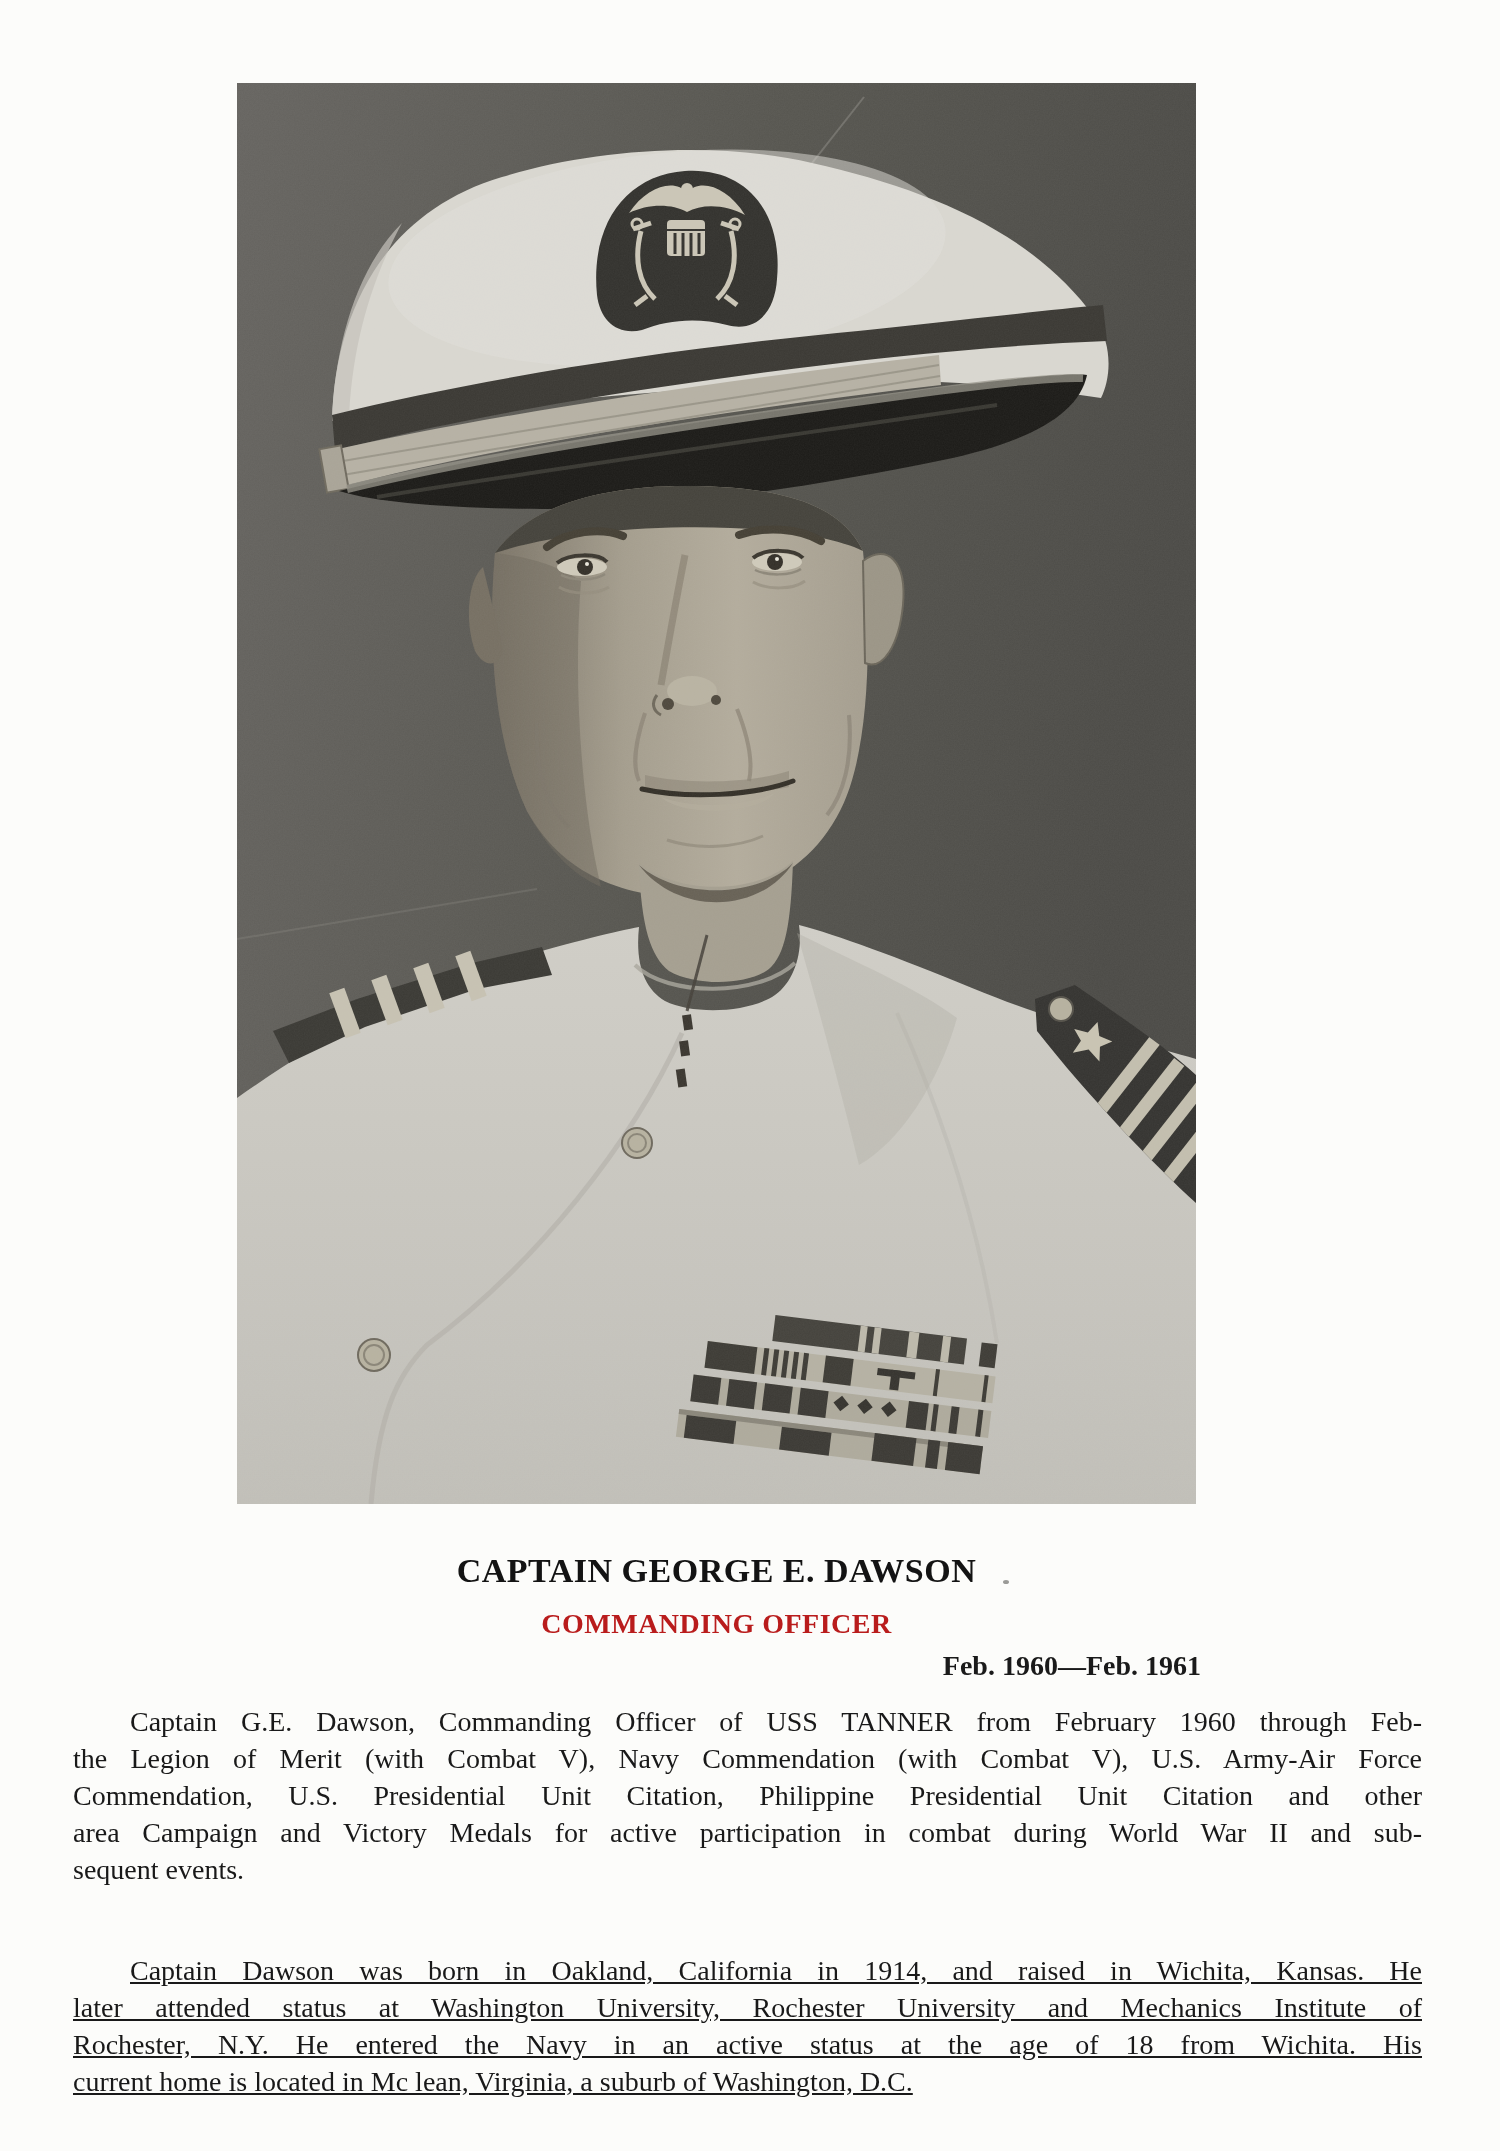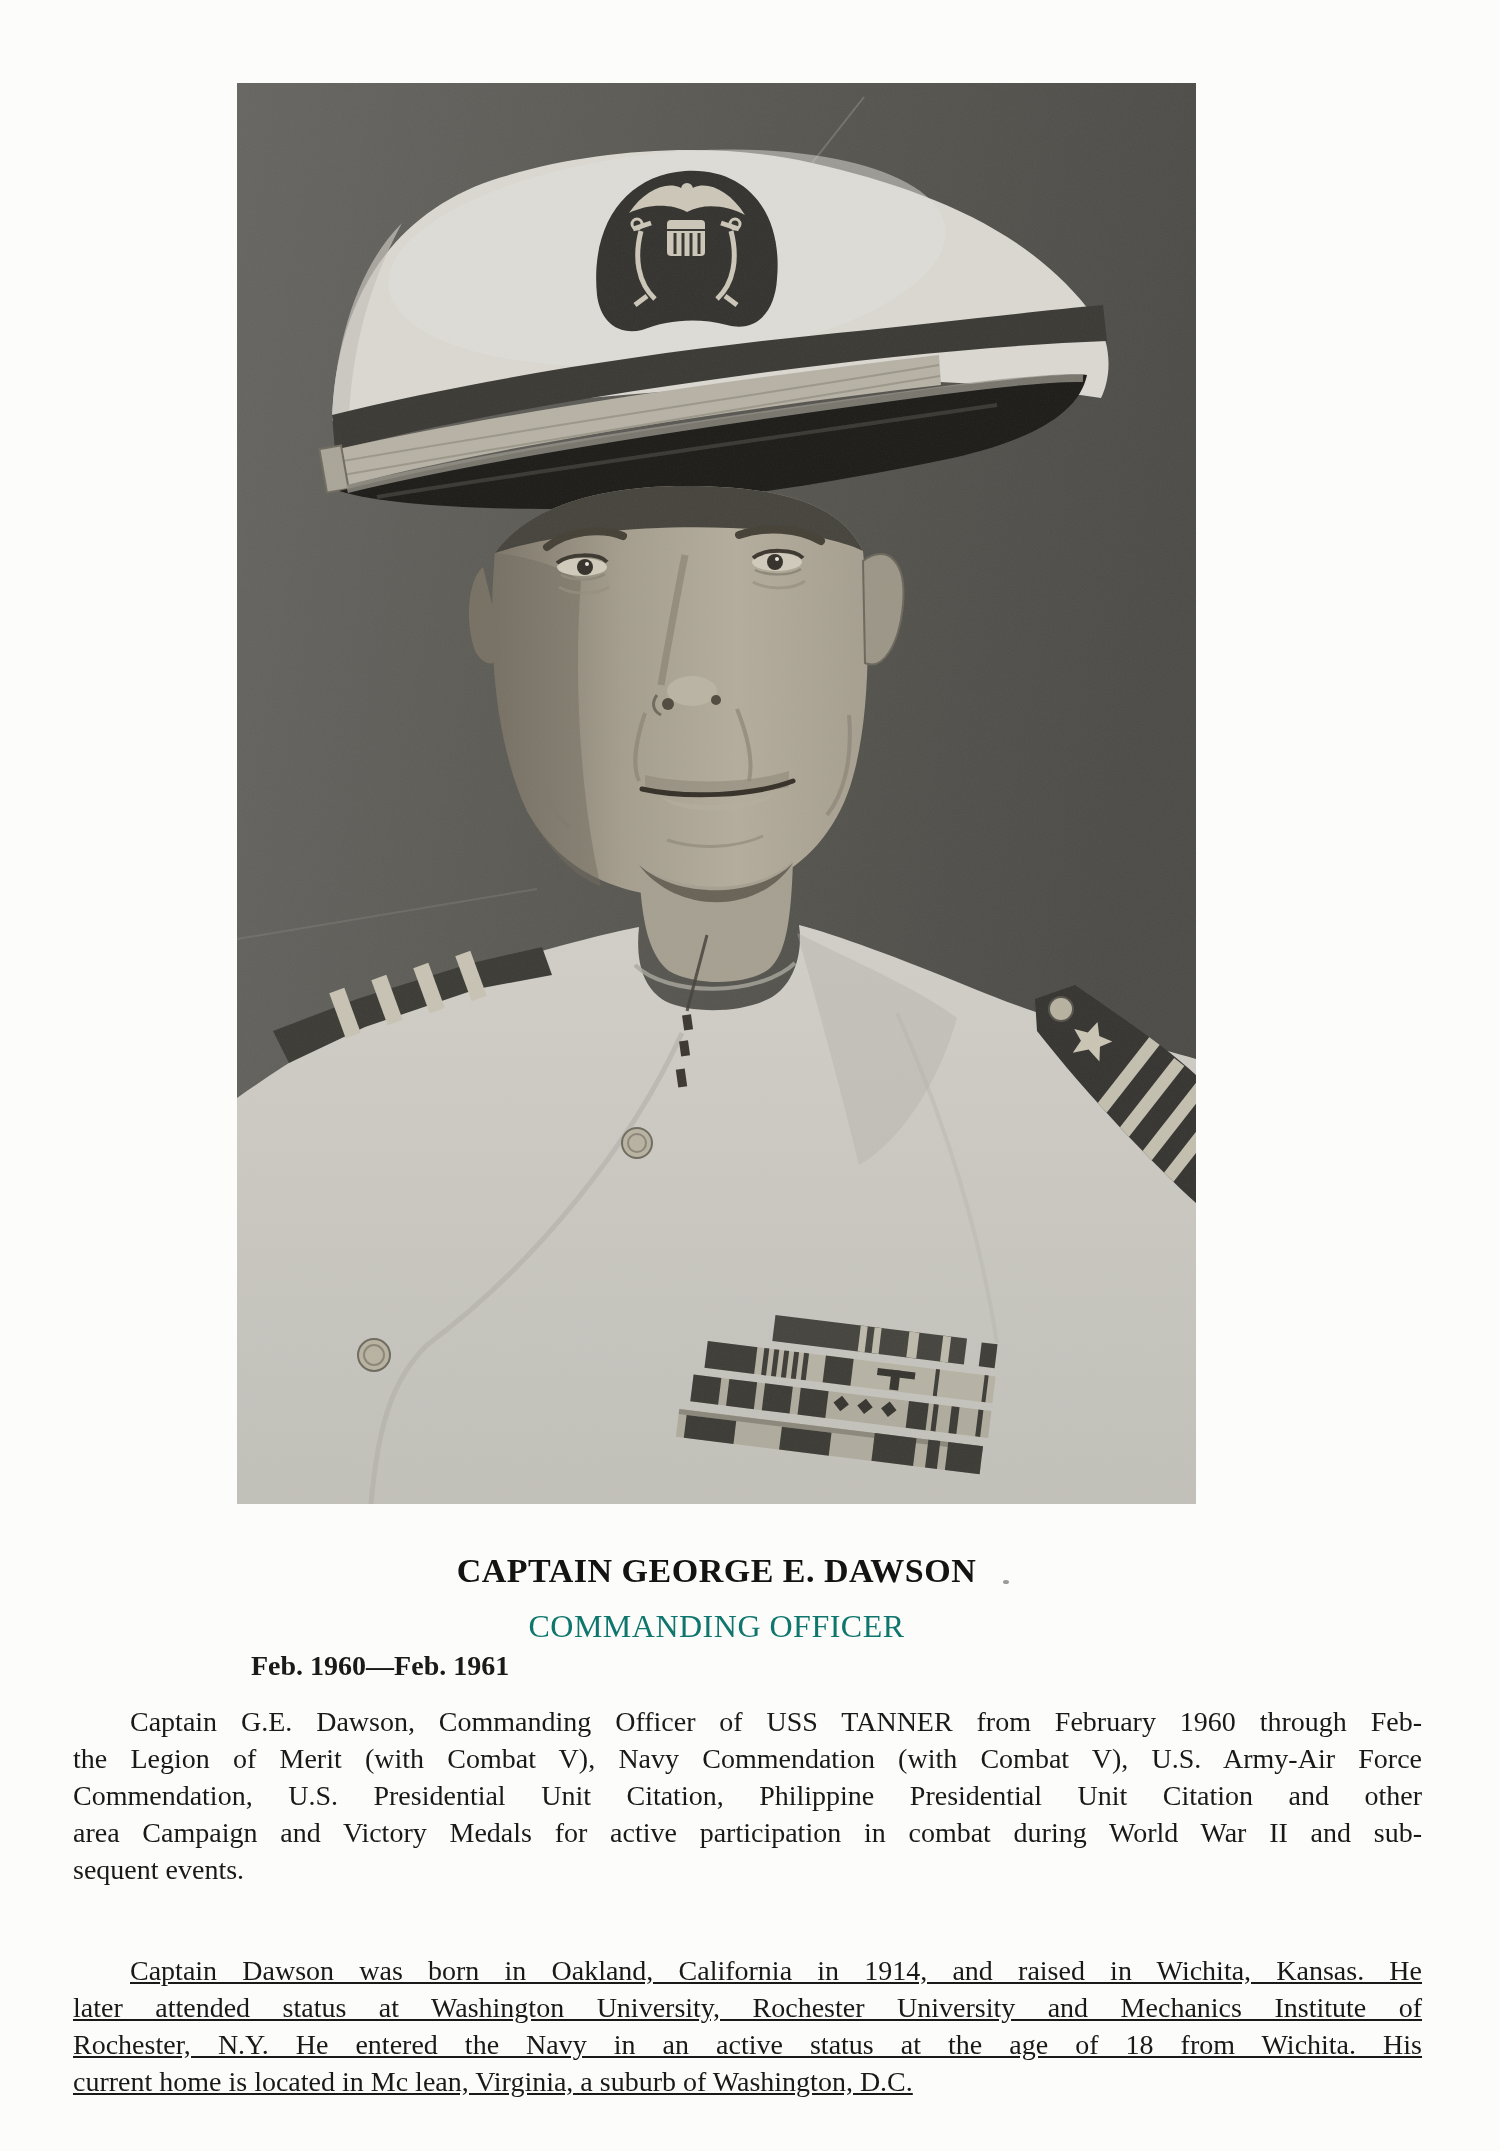--- a/index.html
+++ b/index.html
@@ -11,24 +11,24 @@
   .photo-frame{
     position:absolute;left:237px;top:83px;width:959px;height:1421px;
   }
   .photo-frame svg{display:block;width:100%;height:100%;}
   .h-name{
     position:absolute;left:237px;top:1552px;width:959px;text-align:center;
     font-size:34px;font-weight:700;letter-spacing:.5px;color:#131313;white-space:nowrap;
   }
   .h-rank{
     position:absolute;left:237px;top:1608px;width:959px;text-align:center;
-    font-size:32px;font-weight:400;letter-spacing:.5px;color:#0f766e;white-space:nowrap;
+    font-size:28px;font-weight:700;letter-spacing:.5px;color:#b91c1c;white-space:nowrap;
   }
   .h-dates{
-    position:absolute;left:251px;top:1650px;width:959px;text-align:left;
+    position:absolute;left:242px;top:1650px;width:959px;text-align:right;
     font-size:28px;font-weight:600;color:#1a1a1a;white-space:nowrap;
   }
   .speck{
     position:absolute;left:1003px;top:1580px;width:6px;height:4px;
     background:#9a9a97;border-radius:50%;
   }
   .para{
     position:absolute;left:73px;width:1349px;color:#191919;
     font-size:28px;line-height:37px;
   }

